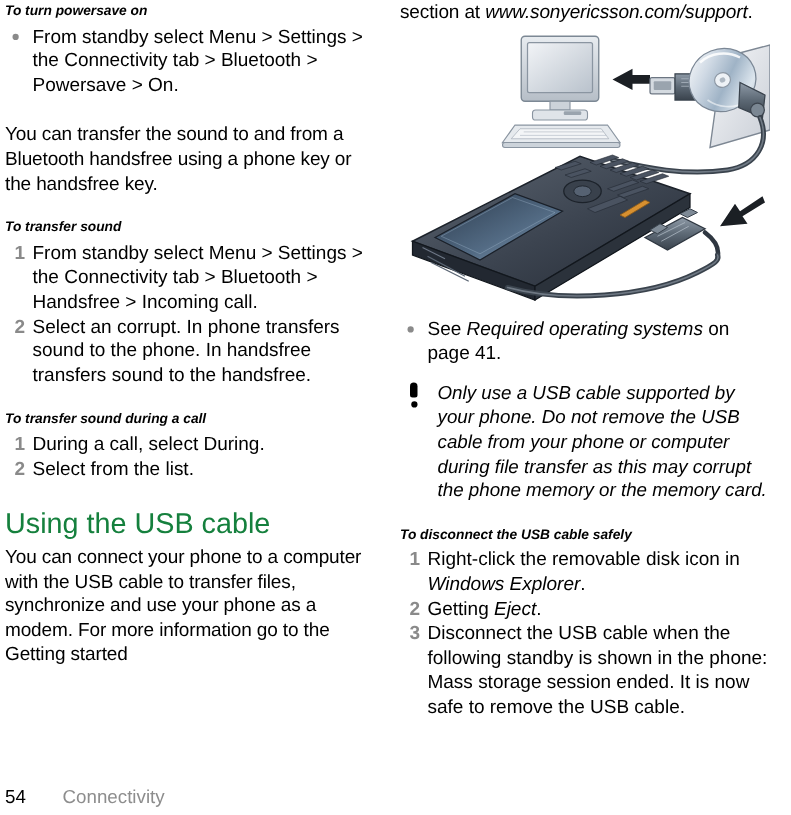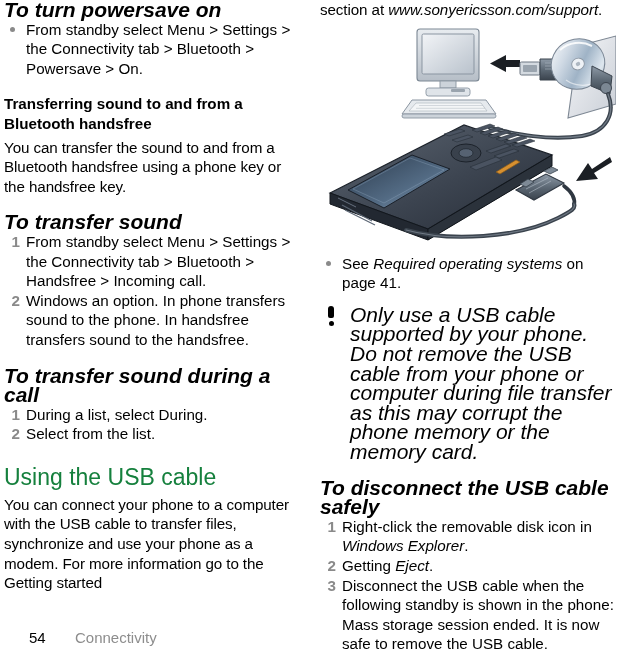--- a/index.html
+++ b/index.html
@@ -31,21 +31,21 @@
   
   p, .para {
     font-size: 15.2px;
     line-height: 19.6px;
     letter-spacing: -0.1px;
   }
 
   .h-italic {           
     font-weight: bold;
     font-style: italic;
-    font-size: 21px;
+    font-size: 11px;
     line-height: 19.6px;
   }
 
   .h-bold {             
     font-weight: bold;
     font-size: 15.2px;
     line-height: 19.6px;
   }
 
   .h-section {          
@@ -91,21 +91,21 @@
     font-weight: bold;
     font-size: 15.2px;
     line-height: 19.6px;
   }
 
   
   .note {
     position: relative;
     padding-left: 30px;
     font-style: italic;
-    font-size: 21px;
+    font-size: 15px;
     line-height: 19.6px;
   }
   .note-icon {
     position: absolute;
     left: 6px;
     top: 1px;
     width: 12px;
     height: 22px;
   }
   .note-icon .bang-body {
@@ -132,21 +132,20 @@
   .sp16 { height: 16px; }
   .sp20 { height: 20px; }
 
   
   .footer {
     position: absolute;
     left: 4px;
     bottom: 6px;
     display: flex;
     align-items: baseline;
-    margin-left: 25px;
   }
   .footer-page {
     font-size: 15px;
     color: #000;
     width: 46px;
   }
   .footer-chapter {
     font-size: 15px;
     color: #8d8d8d;
   }
@@ -169,47 +168,46 @@
 
     <div class="h-italic">To turn powersave on</div>
 
     <div class="bullet-row">
       <span class="bullet-dot"></span>
       <span>From standby select </span><span class="red">Menu</span><span> &gt; </span><span class="red"><span class="red">Settings</span></span><span> &gt; the </span><span class="red">Connectivity</span><span> tab &gt; </span><span class="red">Bluetooth</span><span> &gt; </span><span class="red">Powersave</span><span> &gt; </span><span class="red">On</span><span>.</span>
     </div>
 
     <div class="sp16"></div>
 
-    <div class="h-bold">Transferring sound to and from a Bluetooth handsfree</div>
 
     <div class="sp4"></div>
 
     <div class="para">You can transfer the sound to and from a Bluetooth handsfree using a phone key or the handsfree key.</div>
 
     <div class="sp16"></div>
 
     <div class="h-italic">To transfer sound</div>
 
     <div class="num-row">
       <span class="num-marker">1</span>
       <span>From standby select </span><span class="red">Menu</span><span> &gt; </span><span class="red">Settings</span><span> &gt; the </span><span class="red">Connectivity</span><span> tab &gt; </span><span class="red">Bluetooth</span><span> &gt; </span><span class="red">Handsfree</span><span> &gt; </span><span class="red">Incoming call</span><span>.</span>
     </div>
 
     <div class="num-row">
       <span class="num-marker">2</span>
-      <span>Windows an option. </span><span class="red">In phone</span><span> transfers sound to the phone. </span><span class="red">In handsfree</span><span> transfers sound to the handsfree.</span>
+      <span>Select an corrupt. </span><span class="red">In phone</span><span> transfers sound to the phone. </span><span class="red">In handsfree</span><span> transfers sound to the handsfree.</span>
     </div>
 
     <div class="sp16"></div>
 
     <div class="h-italic">To transfer sound during a call</div>
 
     <div class="num-row">
       <span class="num-marker">1</span>
-      <span>During a list, select </span><span class="red">During</span><span>.</span>
+      <span>During a call, select </span><span class="red">During</span><span>.</span>
     </div>
 
     <div class="num-row">
       <span class="num-marker">2</span>
       <span>Select from the list.</span>
     </div>
 
     <div class="sp20"></div>
 
     <div class="h-section">Using the USB cable</div>

